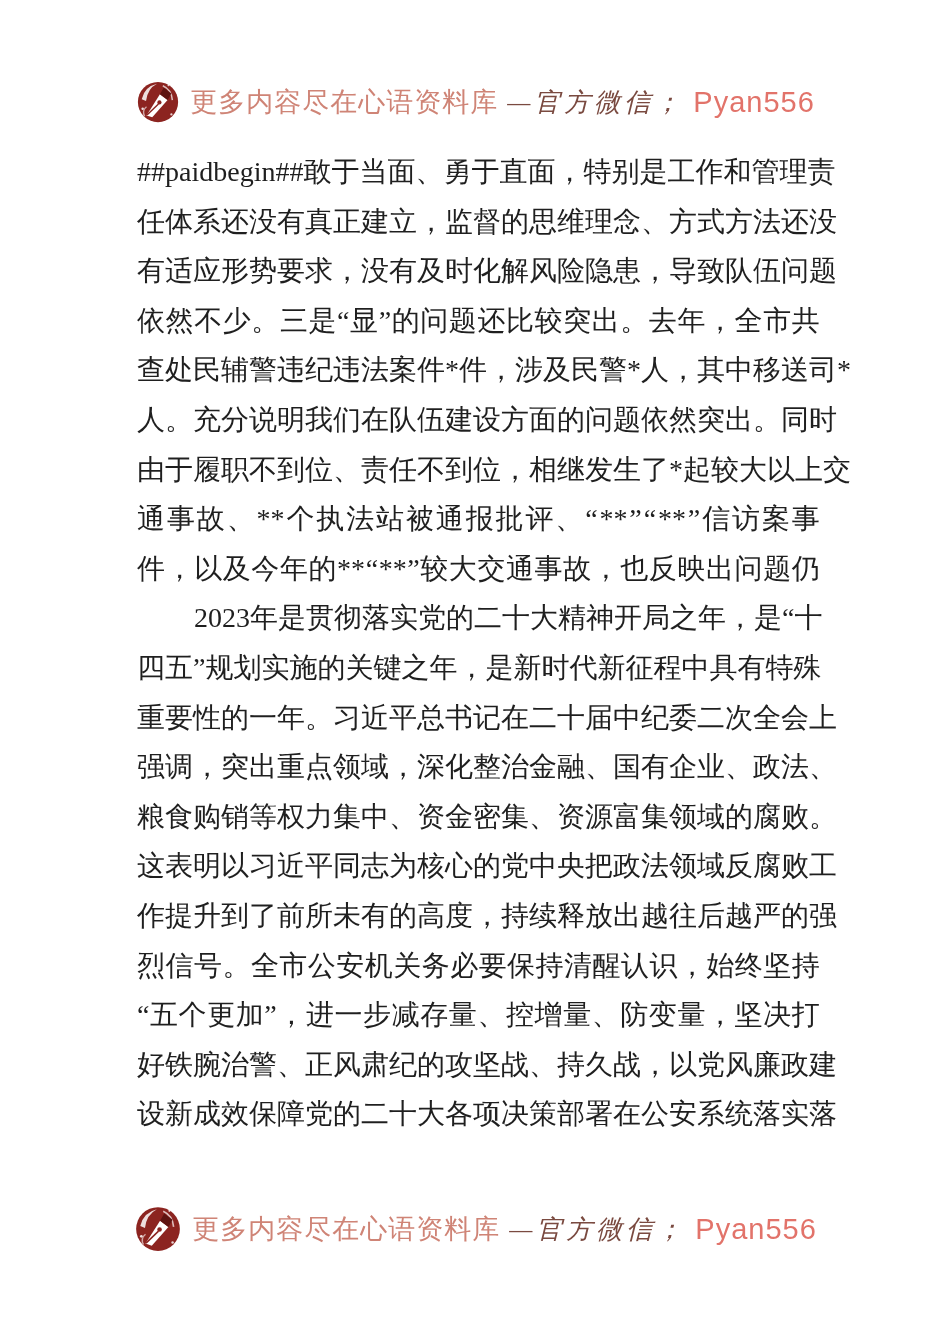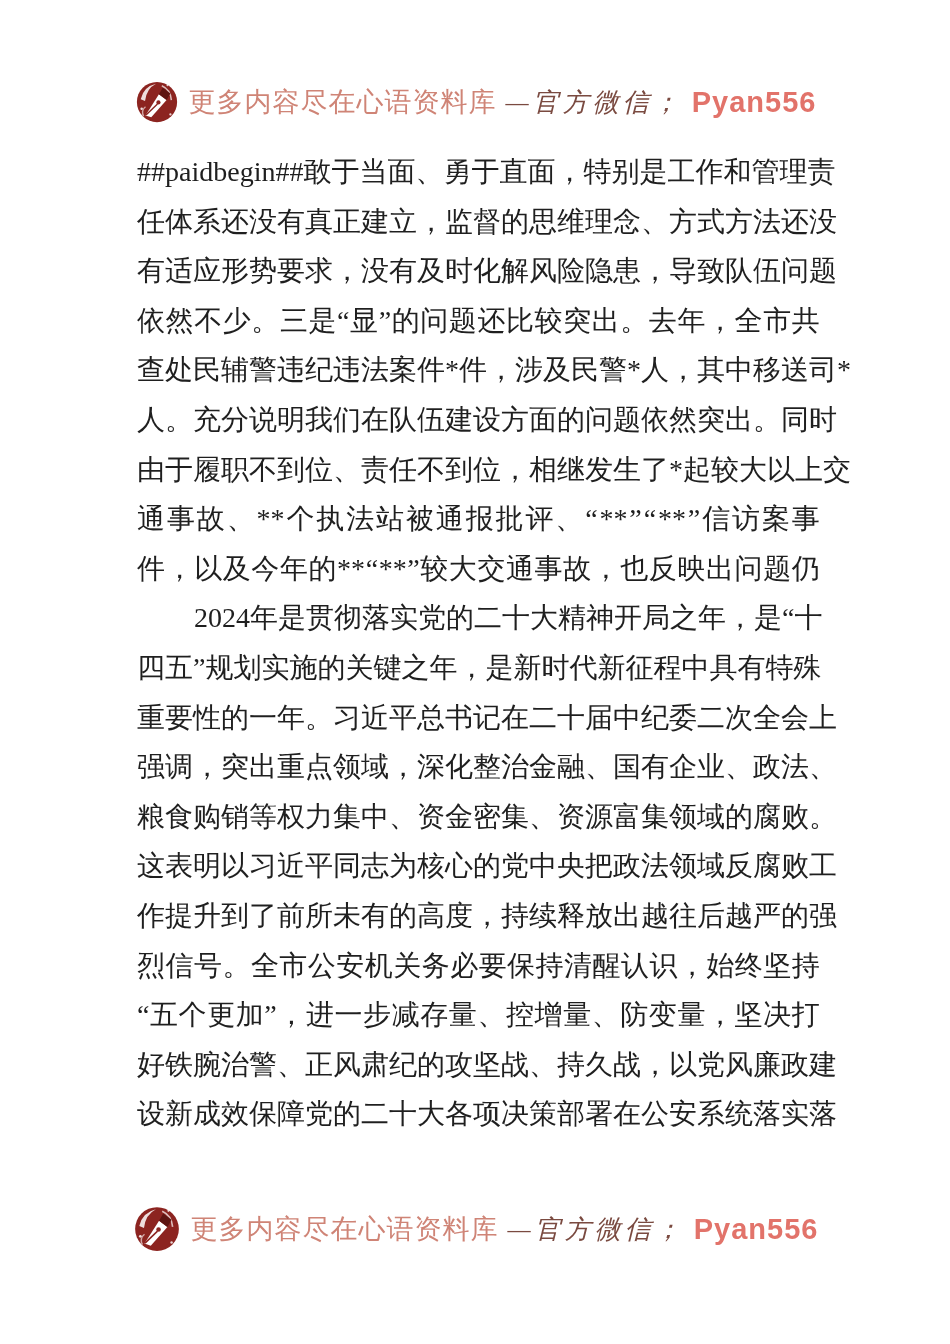--- a/index.html
+++ b/index.html
@@ -33,21 +33,20 @@
     font-style:italic;
     font-weight:400;
     color:var(--c-wechat,#7a4a40);
     letter-spacing:4px;
   }
   .t-id{
     font-family:"Liberation Sans","DejaVu Sans",sans-serif;
     font-size:29px;
     color:var(--c-id,#e2736a);
     letter-spacing:1px;
-    font-weight:bold;
   }
   
   .doc-body{
     position:absolute;
     left:137px;top:147px;width:683px;
   }
   .doc-line{
     height:49.6px;
     line-height:49.6px;
     font-size:28px;
@@ -322,21 +321,21 @@
         <span>，</span>
         <span>也</span>
         <span>反</span>
         <span>映</span>
         <span>出</span>
         <span>问</span>
         <span>题</span>
         <span>仍</span>
       </div>
       <div class="doc-line indent just">
-        <span>2024</span>
+        <span>2023</span>
         <span>年</span>
         <span>是</span>
         <span>贯</span>
         <span>彻</span>
         <span>落</span>
         <span>实</span>
         <span>党</span>
         <span>的</span>
         <span>二</span>
         <span>十</span>

